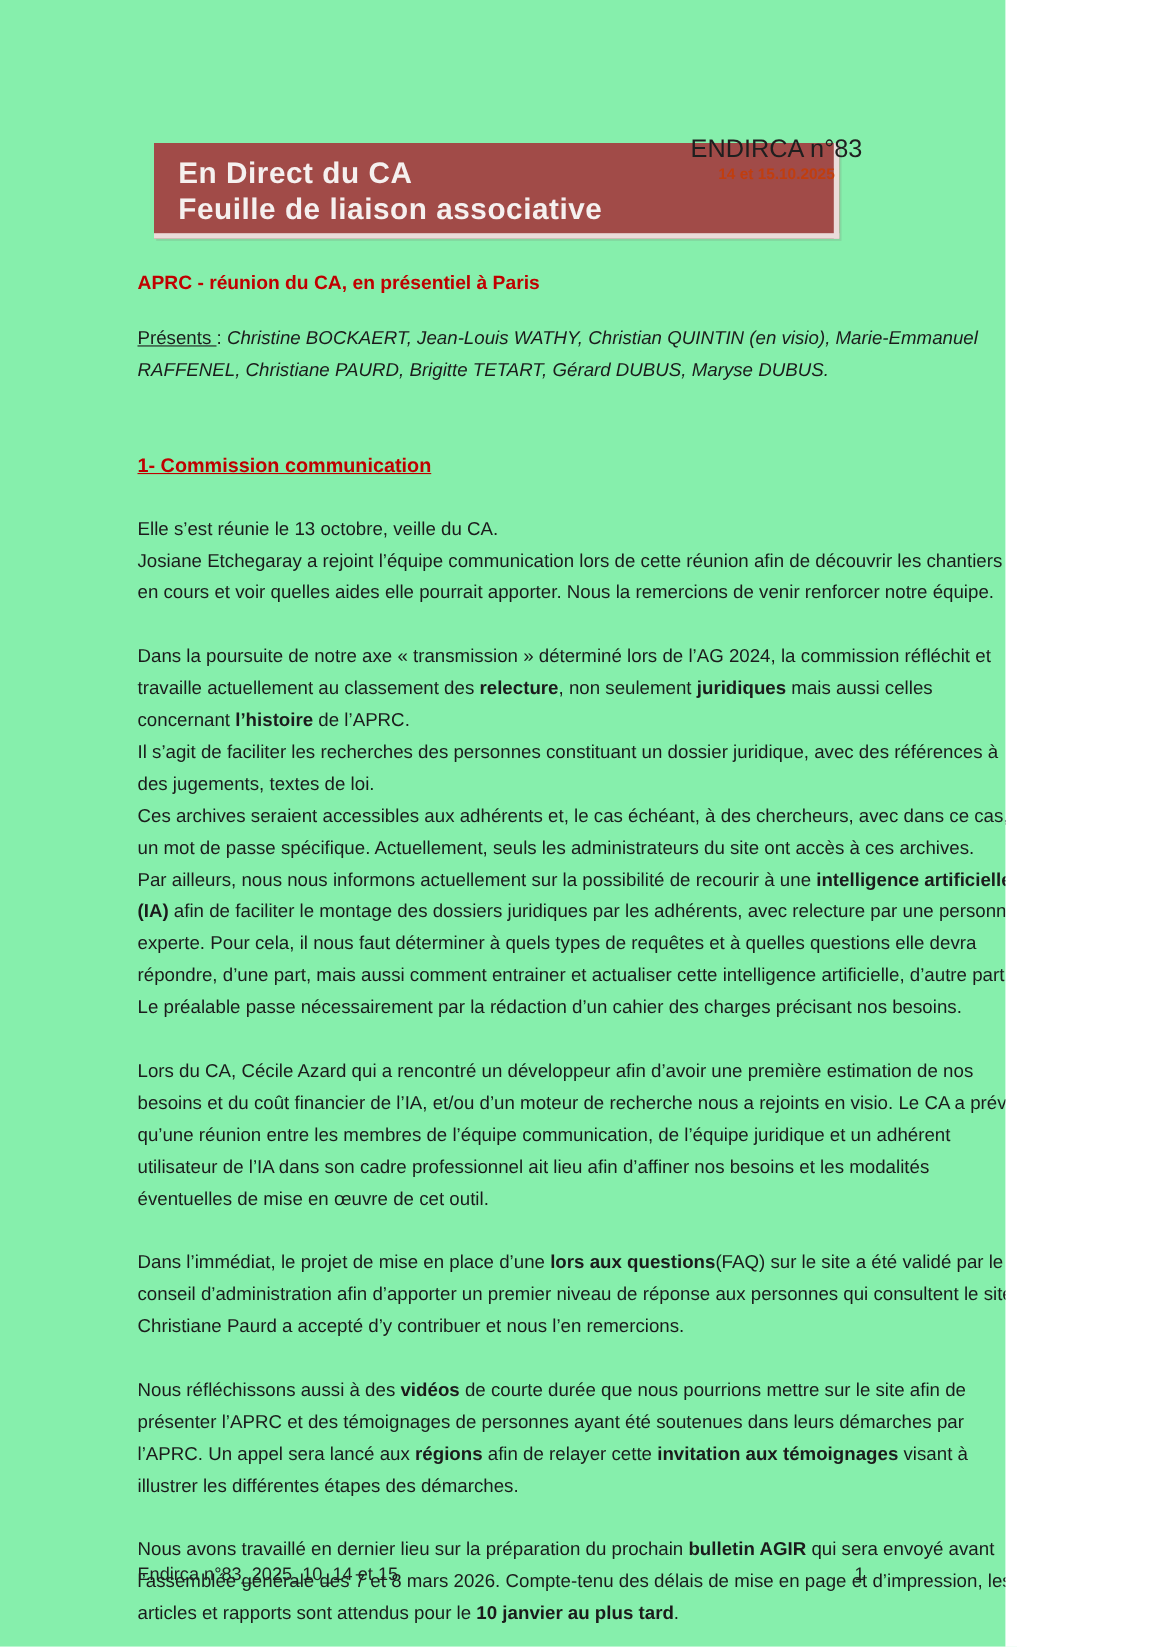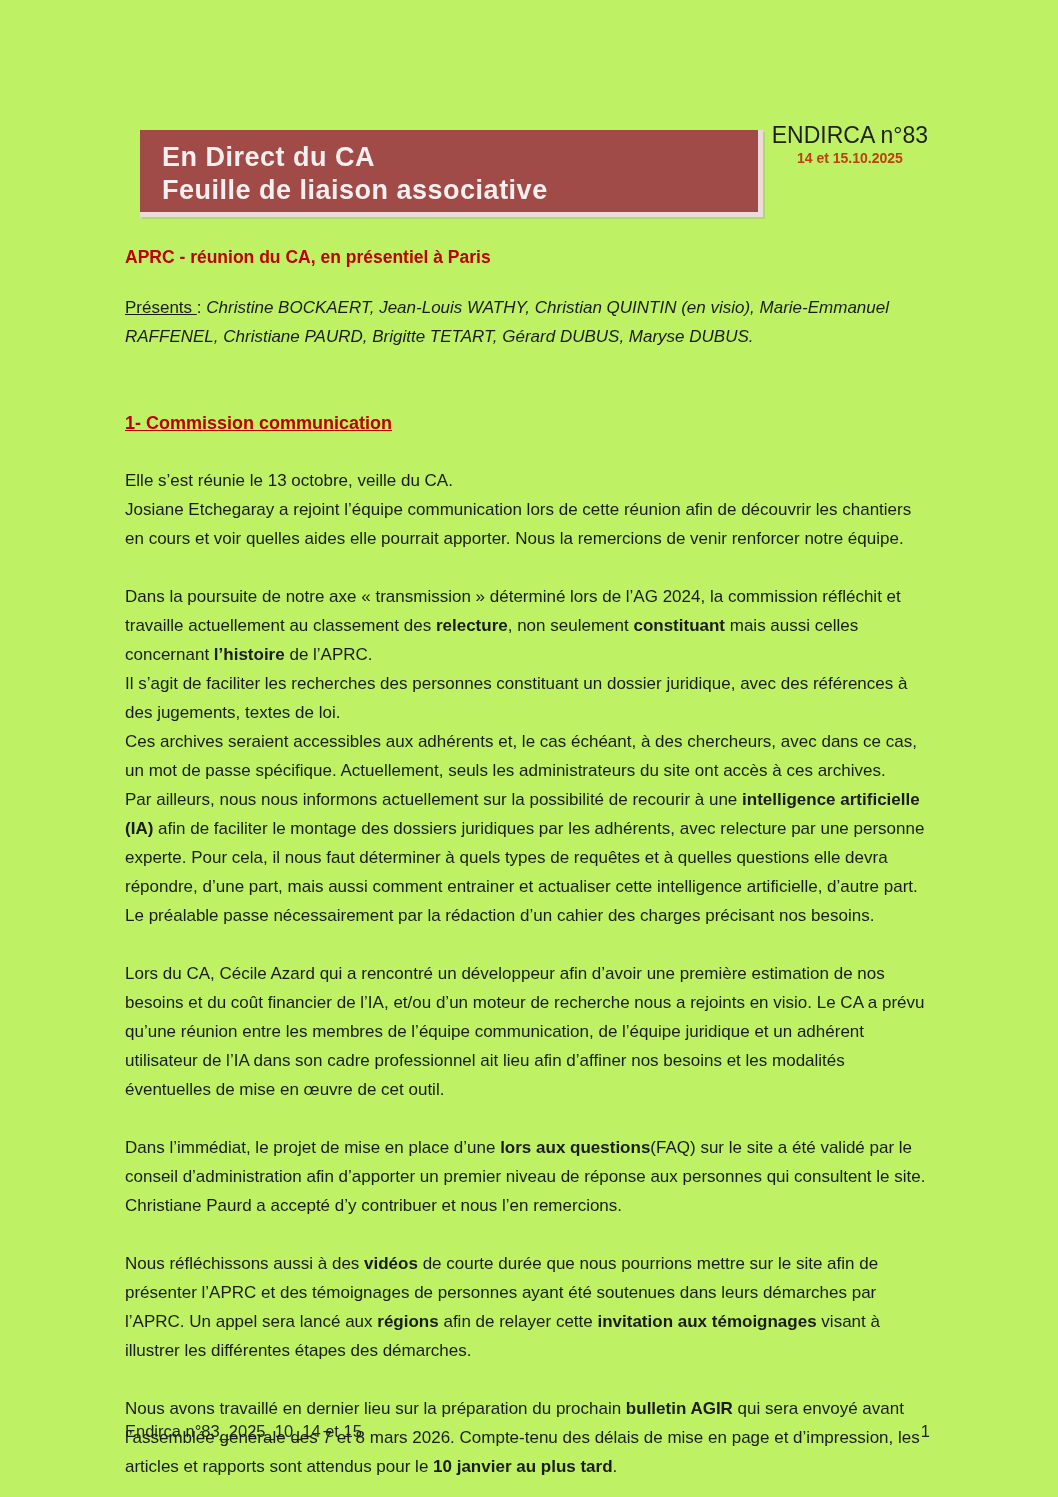--- a/index.html
+++ b/index.html
@@ -1,20 +1,20 @@
 <!DOCTYPE html>
 <html lang="fr" style="--banner-bg: #A14B48; --banner-text: #F5F0EF; --banner-edge: #EADCDA; --date-color: #C13E0E; --accent-red: #C00000;"><head>
 <meta charset="utf-8">
 <style>
   html, body { margin: 0; padding: 0; background: #ffffff; }
   .page {
     position: relative;
-    width: 1058px;
+    width: 914px;
     height: 1497px;
-    background: #bef264;
+    background: #86efac;
     font-family: "Liberation Sans", sans-serif;
     color: #1b1b1b;
     overflow: hidden;
   }
   
   .banner {
     position: absolute;
     left: 140px;
     top: 130px;
     width: 623px;
@@ -98,21 +98,21 @@
     <div class="date">14 et 15.10.2025</div>
   </div>
 
   <div class="content">
     <h2 class="doc-heading">APRC - réunion du CA, en présentiel à Paris</h2>
     <div id="doc-blocks">
         <p class="block presents"><span class="u">Présents </span><span>: </span><span class="i">Christine BOCKAERT, Jean-Louis WATHY, Christian QUINTIN (en visio), Marie-Emmanuel RAFFENEL, Christiane PAURD, Brigitte TETART, Gérard DUBUS, Maryse DUBUS.</span></p>
         <p class="block section-heading"><span class="b u">1- Commission communication</span></p>
         <p class="block "><span>Elle s’est réunie le 13 octobre, veille du CA.
 Josiane Etchegaray a rejoint l’équipe communication lors de cette réunion afin de découvrir les chantiers en cours et voir quelles aides elle pourrait apporter. Nous la remercions de venir renforcer notre équipe.</span></p>
-        <p class="block "><span>Dans la poursuite de notre axe « transmission » déterminé lors de l’AG 2024, la commission réfléchit et travaille actuellement au classement des </span><span class="b">relecture</span><span>, non seulement </span><span class="b">constituant</span><span> mais aussi celles concernant </span><span class="b">l’histoire</span><span> de l’APRC.
+        <p class="block "><span>Dans la poursuite de notre axe « transmission » déterminé lors de l’AG 2024, la commission réfléchit et travaille actuellement au classement des </span><span class="b">relecture</span><span>, non seulement </span><span class="b">juridiques</span><span> mais aussi celles concernant </span><span class="b">l’histoire</span><span> de l’APRC.
 Il s’agit de faciliter les recherches des personnes constituant un dossier juridique, avec des références à des jugements, textes de loi.
 Ces archives seraient accessibles aux adhérents et, le cas échéant, à des chercheurs, avec dans ce cas, un mot de passe spécifique. Actuellement, seuls les administrateurs du site ont accès à ces archives.
 Par ailleurs, nous nous informons actuellement sur la possibilité de recourir à une </span><span class="b">intelligence artificielle (IA)</span><span> afin de faciliter le montage des dossiers juridiques par les adhérents, avec relecture par une personne experte. Pour cela, il nous faut déterminer à quels types de requêtes et à quelles questions elle devra répondre, d’une part, mais aussi comment entrainer et actualiser cette intelligence artificielle, d’autre part. Le préalable passe nécessairement par la rédaction d’un cahier des charges précisant nos besoins.</span></p>
         <p class="block "><span>Lors du CA, Cécile Azard qui a rencontré un développeur afin d’avoir une première estimation de nos besoins et du coût financier de l’IA, et/ou d’un moteur de recherche nous a rejoints en visio. Le CA a prévu qu’une réunion entre les membres de l’équipe communication, de l’équipe juridique et un adhérent utilisateur de l’IA dans son cadre professionnel ait lieu afin d’affiner nos besoins et les modalités éventuelles de mise en œuvre de cet outil.</span></p>
         <p class="block "><span>Dans l’immédiat, le projet de mise en place d’une </span><span class="b">lors aux questions</span><span>(FAQ) sur le site a été validé par le conseil d’administration afin d’apporter un premier niveau de réponse aux personnes qui consultent le site. Christiane Paurd a accepté d’y contribuer et nous l’en remercions.</span></p>
         <p class="block "><span>Nous réfléchissons aussi à des </span><span class="b">vidéos</span><span> de courte durée que nous pourrions mettre sur le site afin de présenter l’APRC et des témoignages de personnes ayant été soutenues dans leurs démarches par l’APRC. Un appel sera lancé aux </span><span class="b">régions</span><span> afin de relayer cette </span><span class="b">invitation aux témoignages</span><span> visant à illustrer les différentes étapes des démarches.</span></p>
         <p class="block "><span>Nous avons travaillé en dernier lieu sur la préparation du prochain </span><span class="b">bulletin AGIR</span><span> qui sera envoyé avant l’assemblée générale des 7 et 8 mars 2026. Compte-tenu des délais de mise en page et d’impression, les articles et rapports sont attendus pour le </span><span class="b">10 janvier au plus tard</span><span>.</span></p>
       </div>
   </div>
 

